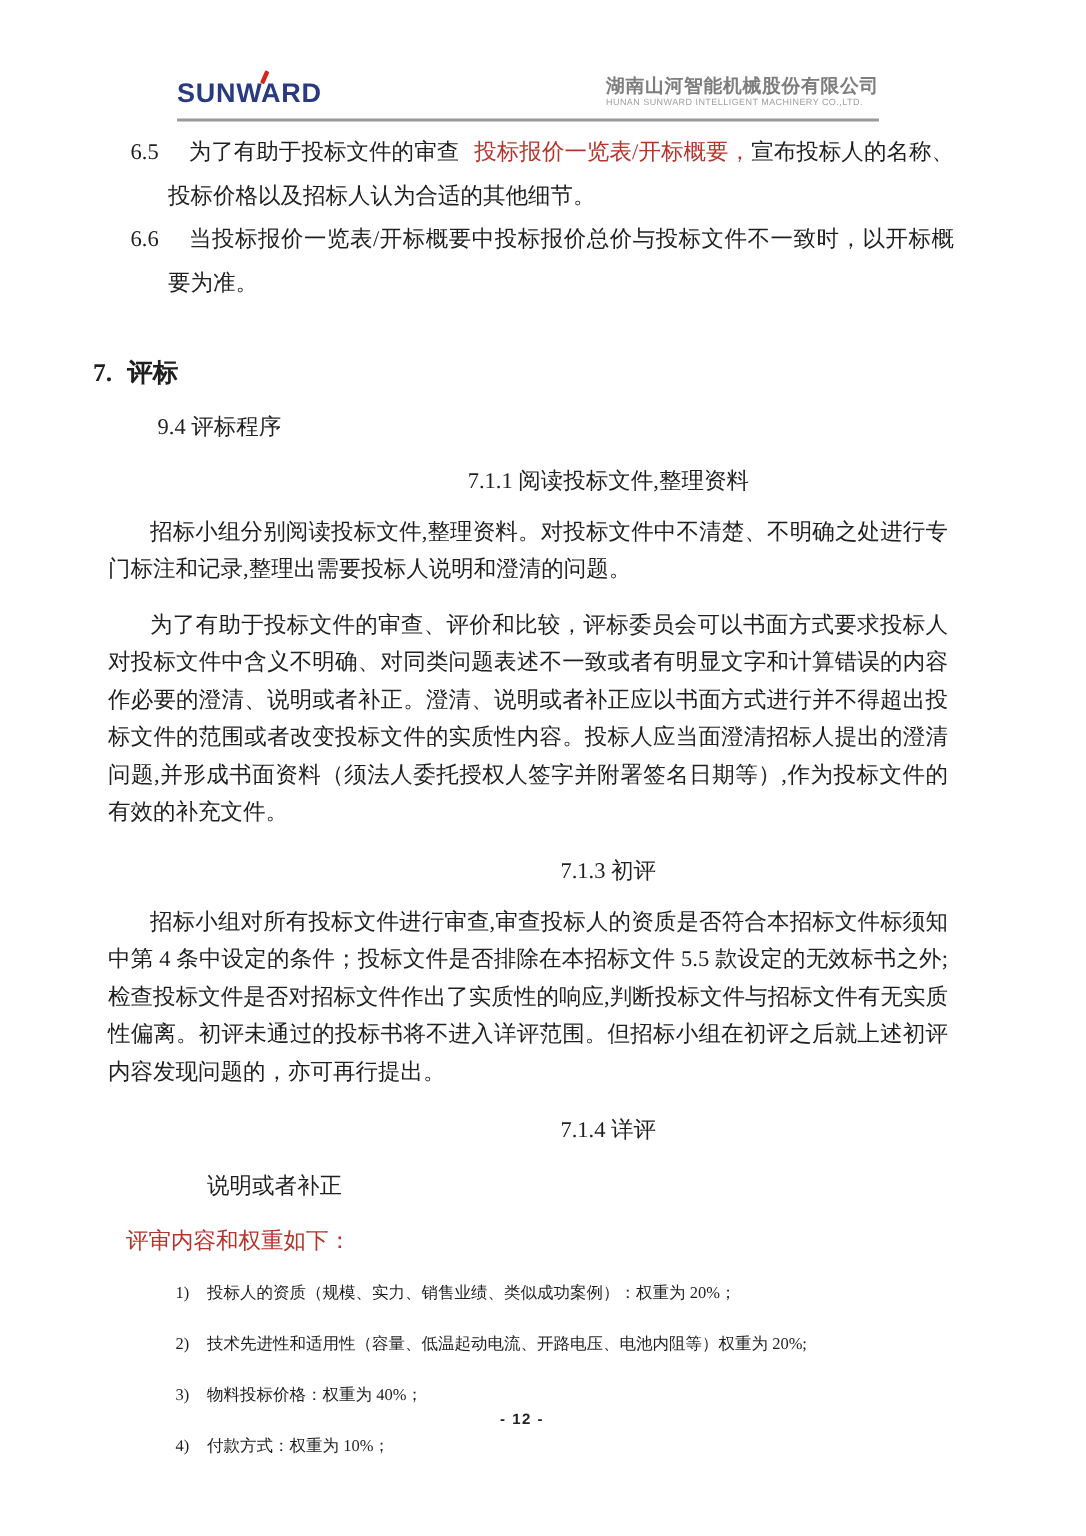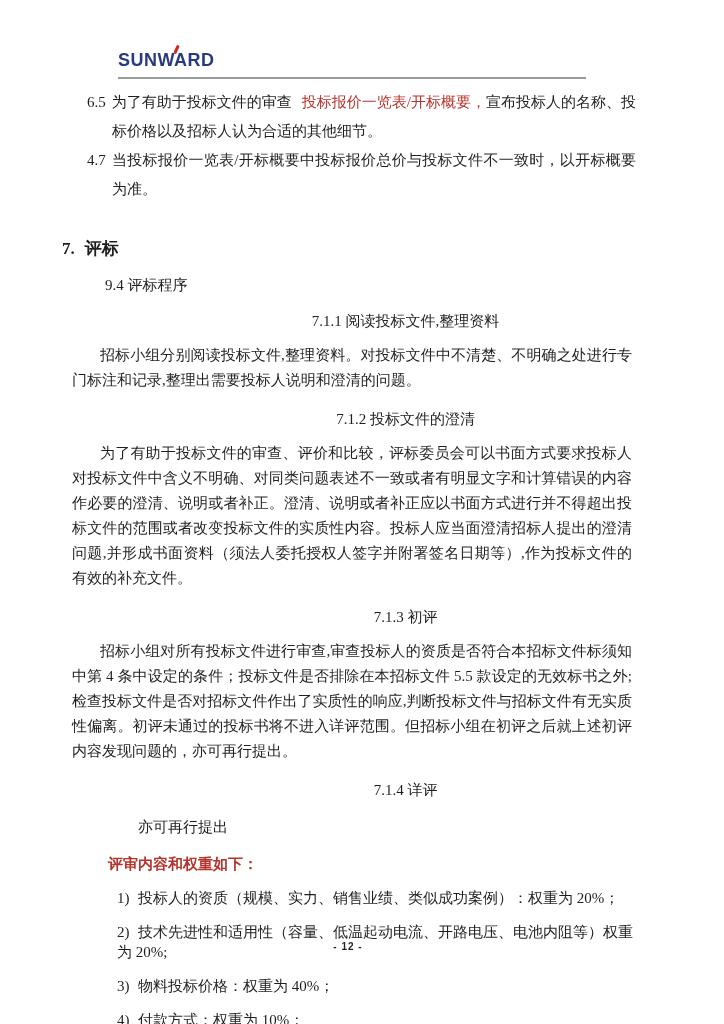--- a/index.html
+++ b/index.html
@@ -49,45 +49,45 @@
 
   
   .content { position: absolute; top: 88px; left: 0; right: 0; }
 
   .clause {
     margin-left: 87px; margin-right: 60px;
     font-size: 15px; line-height: 29px;
     text-align: justify;
     padding-left: 25px; text-indent: -25px; 
   }
-  .clause .num { margin-right: 6px; }
+  .clause .num { margin-right: 20px; }
   .red { color: #b5342c; margin-left: 10px; }
 
   .h7 {
     margin: 34px 12px 0 62px;
     font-size: 17px; font-weight: bold; line-height: 22px;
   }
   .h7 .num { margin-right: 10px; }
 
   .sub71 { margin: 15px 0 0 105px; font-size: 15px; line-height: 20px; }
   .subtitle { margin: 16px 0 0 115px; font-size: 15px; line-height: 20px; text-align: center; }
 
   .para {
     margin: 12px 64px 0 72px;
     font-size: 15px; line-height: 25px;
     text-align: justify; text-indent: 28px;
   }
 
   .method { margin: 17px 0 0 138px; font-size: 15px; line-height: 20px; }
-  .red-line { margin: 17px 0 0 108px; font-size: 15px; line-height: 20px; font-weight: bold; }
+  .red-line { margin: 17px 0 0 84px; font-size: 15px; line-height: 20px; font-weight: normal; }
 
   .weights { margin-top: 4px; }
   .weight-item {
     margin: 14px 60px 0 117px;
-    font-size: 15px; line-height: 20px;
+    font-size: 11px; line-height: 20px;
   }
   .weight-item .wnum { display: inline-block; min-width: 21px; }
 
   
   .footer {
     position: absolute; top: 941px; left: 0; width: 100%;
     text-align: center;
     font-family: "Liberation Sans", "DejaVu Sans", sans-serif;
     font-size: 10px; font-weight: bold; letter-spacing: 1px;
     color: #222222;
@@ -96,49 +96,52 @@
 </head>
 <body>
 
 <div class="page">
 
   <div class="header">
     <div class="logo">
       <span>SUNWARD</span>
       <span class="logo-accent"></span>
     </div>
+    <div class="company">
+      <div class="company-cn">湖南山河智能机械股份有限公司</div>
+      <div class="company-en">HUNAN SUNWARD INTELLIGENT MACHINERY CO.,LTD.</div>
+    </div>
   </div>
 
   <div class="content">
 
     <div class="clause">
       <span class="num">6.5</span><span>为了有助于投标文件的审查</span><span class="red">投标报价一览表/开标概要，</span><span>宣布投标人的名称、投标价格以及招标人认为合适的其他细节。</span>
     </div>
 
     <div class="clause">
-      <span class="num">4.7</span><span>当投标报价一览表/开标概要中投标报价总价与投标文件不一致时，以开标概要为准。</span>
+      <span class="num">6.6</span><span>当投标报价一览表/开标概要中投标报价总价与投标文件不一致时，以开标概要为准。</span>
     </div>
 
     <div class="h7">
       <span class="num">7.</span><span>评标</span>
     </div>
 
     <div class="sub71">9.4 评标程序</div>
 
     <div class="subtitle">7.1.1 阅读投标文件,整理资料</div>
     <div class="para">招标小组分别阅读投标文件,整理资料。对投标文件中不清楚、不明确之处进行专门标注和记录,整理出需要投标人说明和澄清的问题。</div>
 
-    <div class="subtitle">7.1.2 投标文件的澄清</div>
     <div class="para">为了有助于投标文件的审查、评价和比较，评标委员会可以书面方式要求投标人对投标文件中含义不明确、对同类问题表述不一致或者有明显文字和计算错误的内容作必要的澄清、说明或者补正。澄清、说明或者补正应以书面方式进行并不得超出投标文件的范围或者改变投标文件的实质性内容。投标人应当面澄清招标人提出的澄清问题,并形成书面资料（须法人委托授权人签字并附署签名日期等）,作为投标文件的有效的补充文件。</div>
 
     <div class="subtitle">7.1.3 初评</div>
     <div class="para">招标小组对所有投标文件进行审查,审查投标人的资质是否符合本招标文件标须知中第 4 条中设定的条件；投标文件是否排除在本招标文件 5.5 款设定的无效标书之外;检查投标文件是否对招标文件作出了实质性的响应,判断投标文件与招标文件有无实质性偏离。初评未通过的投标书将不进入详评范围。但招标小组在初评之后就上述初评内容发现问题的，亦可再行提出。</div>
 
     <div class="subtitle">7.1.4 详评</div>
-    <div class="method">亦可再行提出</div>
+    <div class="method">说明或者补正</div>
     <div class="red-line red">评审内容和权重如下：</div>
 
     <div class="weights">
       <div class="weight-item">
         <span class="wnum">1)</span><span>投标人的资质（规模、实力、销售业绩、类似成功案例）：权重为 20%；</span>
       </div>
       <div class="weight-item">
         <span class="wnum">2)</span><span>技术先进性和适用性（容量、低温起动电流、开路电压、电池内阻等）权重为 20%;</span>
       </div>
       <div class="weight-item">

